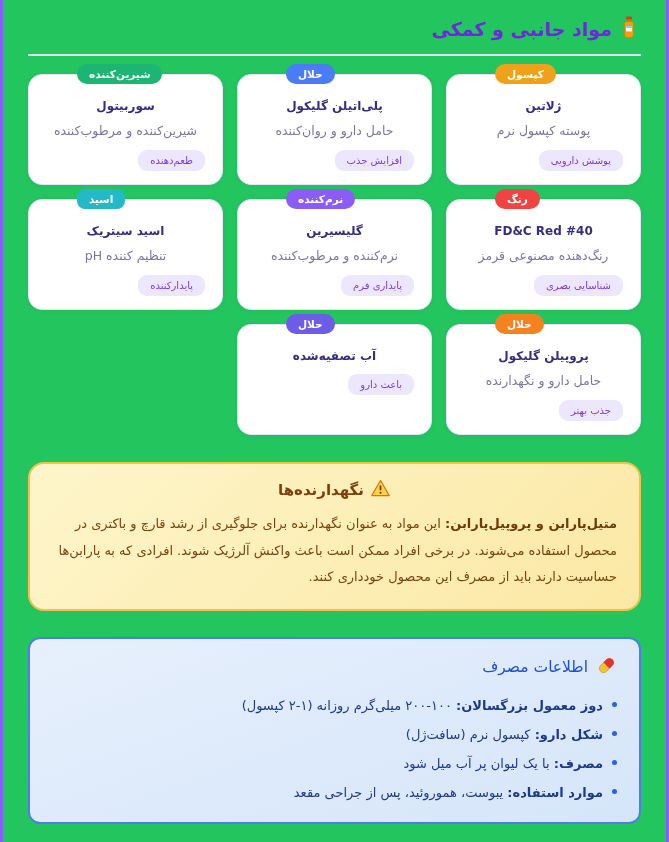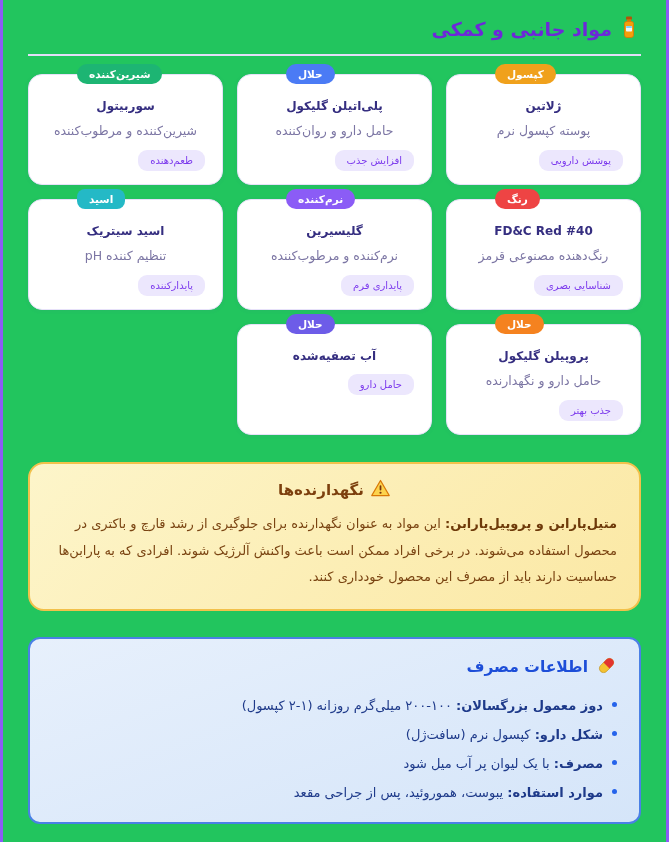--- a/index.html
+++ b/index.html
@@ -115,21 +115,21 @@
     border-radius: 12px;
     background: linear-gradient(160deg, #e7f0fc 0%, #d5e5f9 100%);
     padding: 16px 22px 22px 22px;
   }
   .usage-title {
     display: flex;
     align-items: center;
     gap: 8px;
     color: #1d4ed8;
     font-size: 15.5px;
-    font-weight: bold;
+    font-weight: normal;
     margin-bottom: 18px;
   }
   .usage-list { list-style: none; }
   .usage-item {
     display: flex;
     align-items: baseline;
     gap: 9px;
     color: #1e3a8a;
     font-size: 13px;
     margin-bottom: 14px;
@@ -211,21 +211,21 @@
     <div class="card">
       <span class="badge" style="background-color: rgb(245, 130, 31);">حلال</span>
       <div class="name">پروپیلن گلیکول</div>
       <div class="desc">حامل دارو و نگهدارنده</div>
       <div class="tag-row"><span class="tag">جذب بهتر</span></div>
     </div>
 
     <div class="card">
       <span class="badge" style="background-color: rgb(109, 92, 232);">حلال</span>
       <div class="name">آب تصفیه‌شده</div>
-      <div class="tag-row"><span class="tag">حامل دارو</span></div>
+      <div class="tag-row"><span class="tag">باعث دارو</span></div>
     </div>
 
   </div>
 
   <div class="warning-box">
     <div class="warning-title">
       <span class="icon-svg">
         <svg width="19" height="18" viewBox="0 0 24 22">
           <path d="M12 1.5 L23 20.5 L1 20.5 Z" fill="#fcd34d" stroke="#d97706" stroke-width="1.6" stroke-linejoin="round"></path>
           <rect x="10.9" y="7.5" width="2.2" height="6.5" rx="1.1" fill="#78350f"></rect>

